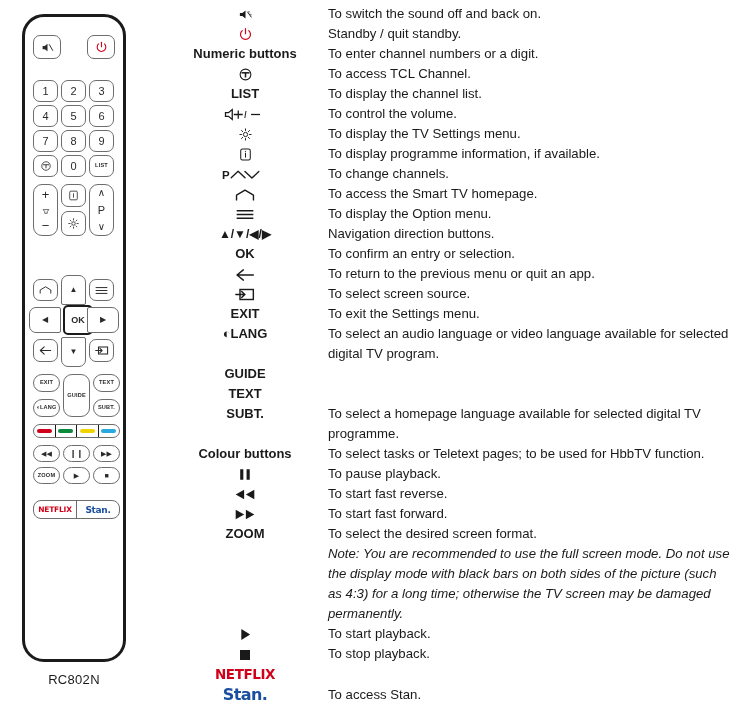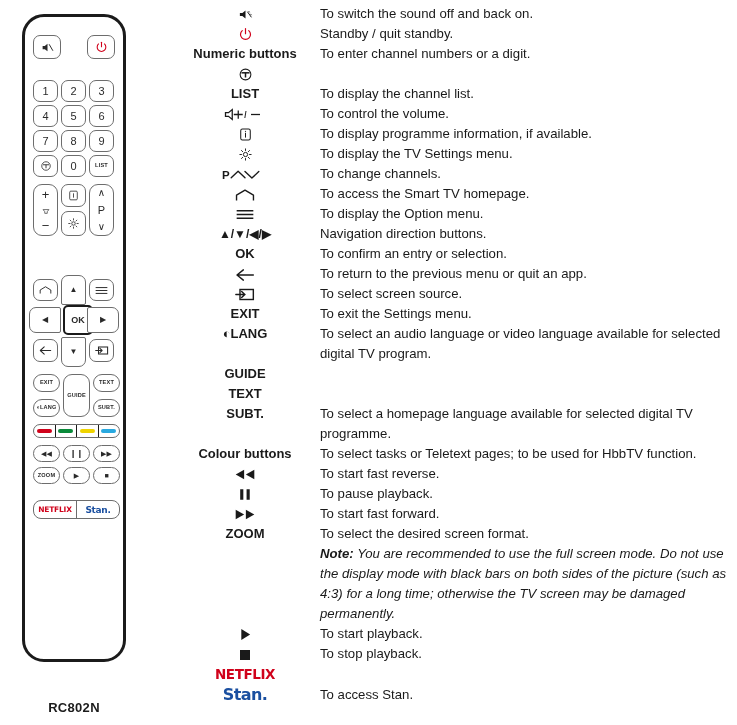--- a/index.html
+++ b/index.html
@@ -34,24 +34,23 @@
     background: #ffffff;
     box-sizing: border-box;
   }
   #remote-model-label {
     position: absolute;
     left: 22px;
     top: 672px;
     width: 104px;
     text-align: center;
     font-size: 13px;
-    font-weight: bold;
+    font-weight: normal;
     color: #1b1b1b;
     letter-spacing: .3px;
-    margin-top: 28px;
   }
 
   .btn {
     position: absolute;
     box-sizing: border-box;
     border: 1.2px solid #6d6d6d;
     border-radius: 7px;
     background: #fff;
     display: flex;
     align-items: center;
@@ -132,20 +131,21 @@
     left: 180px;
     top: 0;
     width: 557px;
     padding-top: 4px;
     box-sizing: border-box;
   }
   .row {
     display: flex;
     align-items: flex-start;
     min-height: 20px;
+    gap: 8px;
   }
   .row .key {
     width: 140px;
     flex: 0 0 140px;
     text-align: center;
     padding-right: 10px;
     box-sizing: border-box;
     font-size: 13px;
     font-weight: bold;
     color: #1a1a1a;
@@ -153,21 +153,21 @@
     white-space: nowrap;
   }
   .row .desc {
     flex: 1;
     font-size: 13.2px;
     line-height: 20px;
     color: #1a1a1a;
     padding-right: 6px;
   }
   .desc i { font-style: italic; }
-  .desc b { font-weight: bold; font-style: italic; }
+  .desc b { font-weight: normal; font-style: italic; }
 
   .key .gl {
     display: inline-block;
     line-height: 1;
     vertical-align: middle;
   }
 </style>
 </head>
 <body>
 
@@ -334,20 +334,21 @@
   </div>
 
   <div class="row">
     <div class="key">
       <svg width="15" height="15" viewBox="0 0 24 24" class="gl">
         <circle cx="12" cy="12" r="8.6" fill="none" stroke="#1a1a1a" stroke-width="1.7"></circle>
         <path d="M5.5 9.3h13" stroke="#1a1a1a" stroke-width="2.4"></path>
         <path d="M12 9.3v7.5" stroke="#1a1a1a" stroke-width="2.4"></path>
       </svg>
     </div>
+    <div class="desc">To access TCL Channel.</div>
   </div>
 
   <div class="row">
     <div class="key">LIST</div>
     <div class="desc">To display the channel list.</div>
   </div>
 
   <div class="row">
     <div class="key">
       <svg width="42" height="15" viewBox="0 0 56 20" class="gl">
@@ -355,41 +356,41 @@
         <path d="M13 10h12M19 4.5v11" stroke="#1a1a1a" stroke-width="1.7"></path>
         <text x="27" y="14.5" font-size="11" font-family="Liberation Sans, sans-serif" fill="#1a1a1a">/</text>
         <path d="M36 10h12" stroke="#1a1a1a" stroke-width="1.7"></path>
       </svg>
     </div>
     <div class="desc">To control the volume.</div>
   </div>
 
   <div class="row">
     <div class="key">
+      <svg width="15" height="15" viewBox="0 0 24 24" class="gl">
+        <circle cx="12" cy="12" r="3.4" fill="none" stroke="#1a1a1a" stroke-width="1.5"></circle>
+        <path d="M12 3v2.6M12 18.4V21M3 12h2.6M18.4 12H21M5.6 5.6l1.9 1.9M16.5 16.5l1.9 1.9M18.4 5.6l-1.9 1.9M7.5 16.5l-1.9 1.9" stroke="#1a1a1a" stroke-width="1.5" stroke-linecap="round"></path>
+      </svg>
+    </div>
+    <div class="desc">To display the TV Settings menu.</div>
+  </div>
+
+  <div class="row">
+    <div class="key">
       <svg width="13" height="15" viewBox="0 0 18 22" class="gl">
         <rect x="2" y="3" width="14" height="16" rx="2.5" fill="none" stroke="#1a1a1a" stroke-width="1.5"></rect>
         <path d="M9 8.5v7" stroke="#1a1a1a" stroke-width="1.5"></path>
         <circle cx="9" cy="6.3" r="0.9" fill="#1a1a1a"></circle>
       </svg>
     </div>
     <div class="desc">To display programme information, if available.</div>
   </div>
 
   <div class="row">
     <div class="key">
-      <svg width="15" height="15" viewBox="0 0 24 24" class="gl">
-        <circle cx="12" cy="12" r="3.4" fill="none" stroke="#1a1a1a" stroke-width="1.5"></circle>
-        <path d="M12 3v2.6M12 18.4V21M3 12h2.6M18.4 12H21M5.6 5.6l1.9 1.9M16.5 16.5l1.9 1.9M18.4 5.6l-1.9 1.9M7.5 16.5l-1.9 1.9" stroke="#1a1a1a" stroke-width="1.5" stroke-linecap="round"></path>
-      </svg>
-    </div>
-    <div class="desc">To display the TV Settings menu.</div>
-  </div>
-
-  <div class="row">
-    <div class="key">
       <svg width="46" height="16" viewBox="0 0 60 20" class="gl">
         <text x="0" y="15" font-size="15" font-weight="bold" font-family="Liberation Sans, sans-serif" fill="#1a1a1a">P</text>
         <path d="M12 13.5L21 5l9 8.5" fill="none" stroke="#1a1a1a" stroke-width="1.8" stroke-linecap="round" stroke-linejoin="round"></path>
         <path d="M30 5.5l9 8.5 9-8.5" fill="none" stroke="#1a1a1a" stroke-width="1.8" stroke-linecap="round" stroke-linejoin="round"></path>
       </svg>
     </div>
     <div class="desc">To change channels.</div>
   </div>
 
   <div class="row">
@@ -462,36 +463,36 @@
     <div class="desc">To select a homepage language available for selected digital TV programme.</div>
   </div>
 
   <div class="row">
     <div class="key">Colour buttons</div>
     <div class="desc">To select tasks or Teletext pages; to be used for HbbTV function.</div>
   </div>
 
   <div class="row">
     <div class="key">
+      <svg width="14" height="13" viewBox="0 0 16 14" class="gl">
+        <rect x="2.5" y="1" width="3.6" height="12" fill="#1a1a1a"></rect>
+        <rect x="9.8" y="1" width="3.6" height="12" fill="#1a1a1a"></rect>
+      </svg>
+    </div>
+    <div class="desc">To pause playback.</div>
+  </div>
+
+  <div class="row">
+    <div class="key">
       <svg width="22" height="13" viewBox="0 0 26 14" class="gl">
         <path d="M12 1.5v11L2 7z" fill="#1a1a1a"></path>
         <path d="M24 1.5v11L14 7z" fill="#1a1a1a"></path>
       </svg>
     </div>
     <div class="desc">To start fast reverse.</div>
-  </div>
-
-  <div class="row">
-    <div class="key">
-      <svg width="14" height="13" viewBox="0 0 16 14" class="gl">
-        <rect x="2.5" y="1" width="3.6" height="12" fill="#1a1a1a"></rect>
-        <rect x="9.8" y="1" width="3.6" height="12" fill="#1a1a1a"></rect>
-      </svg>
-    </div>
-    <div class="desc">To pause playback.</div>
   </div>
 
   <div class="row">
     <div class="key">
       <svg width="22" height="13" viewBox="0 0 26 14" class="gl">
         <path d="M2 1.5v11L12 7z" fill="#1a1a1a"></path>
         <path d="M14 1.5v11L24 7z" fill="#1a1a1a"></path>
       </svg>
     </div>
     <div class="desc">To start fast forward.</div>

